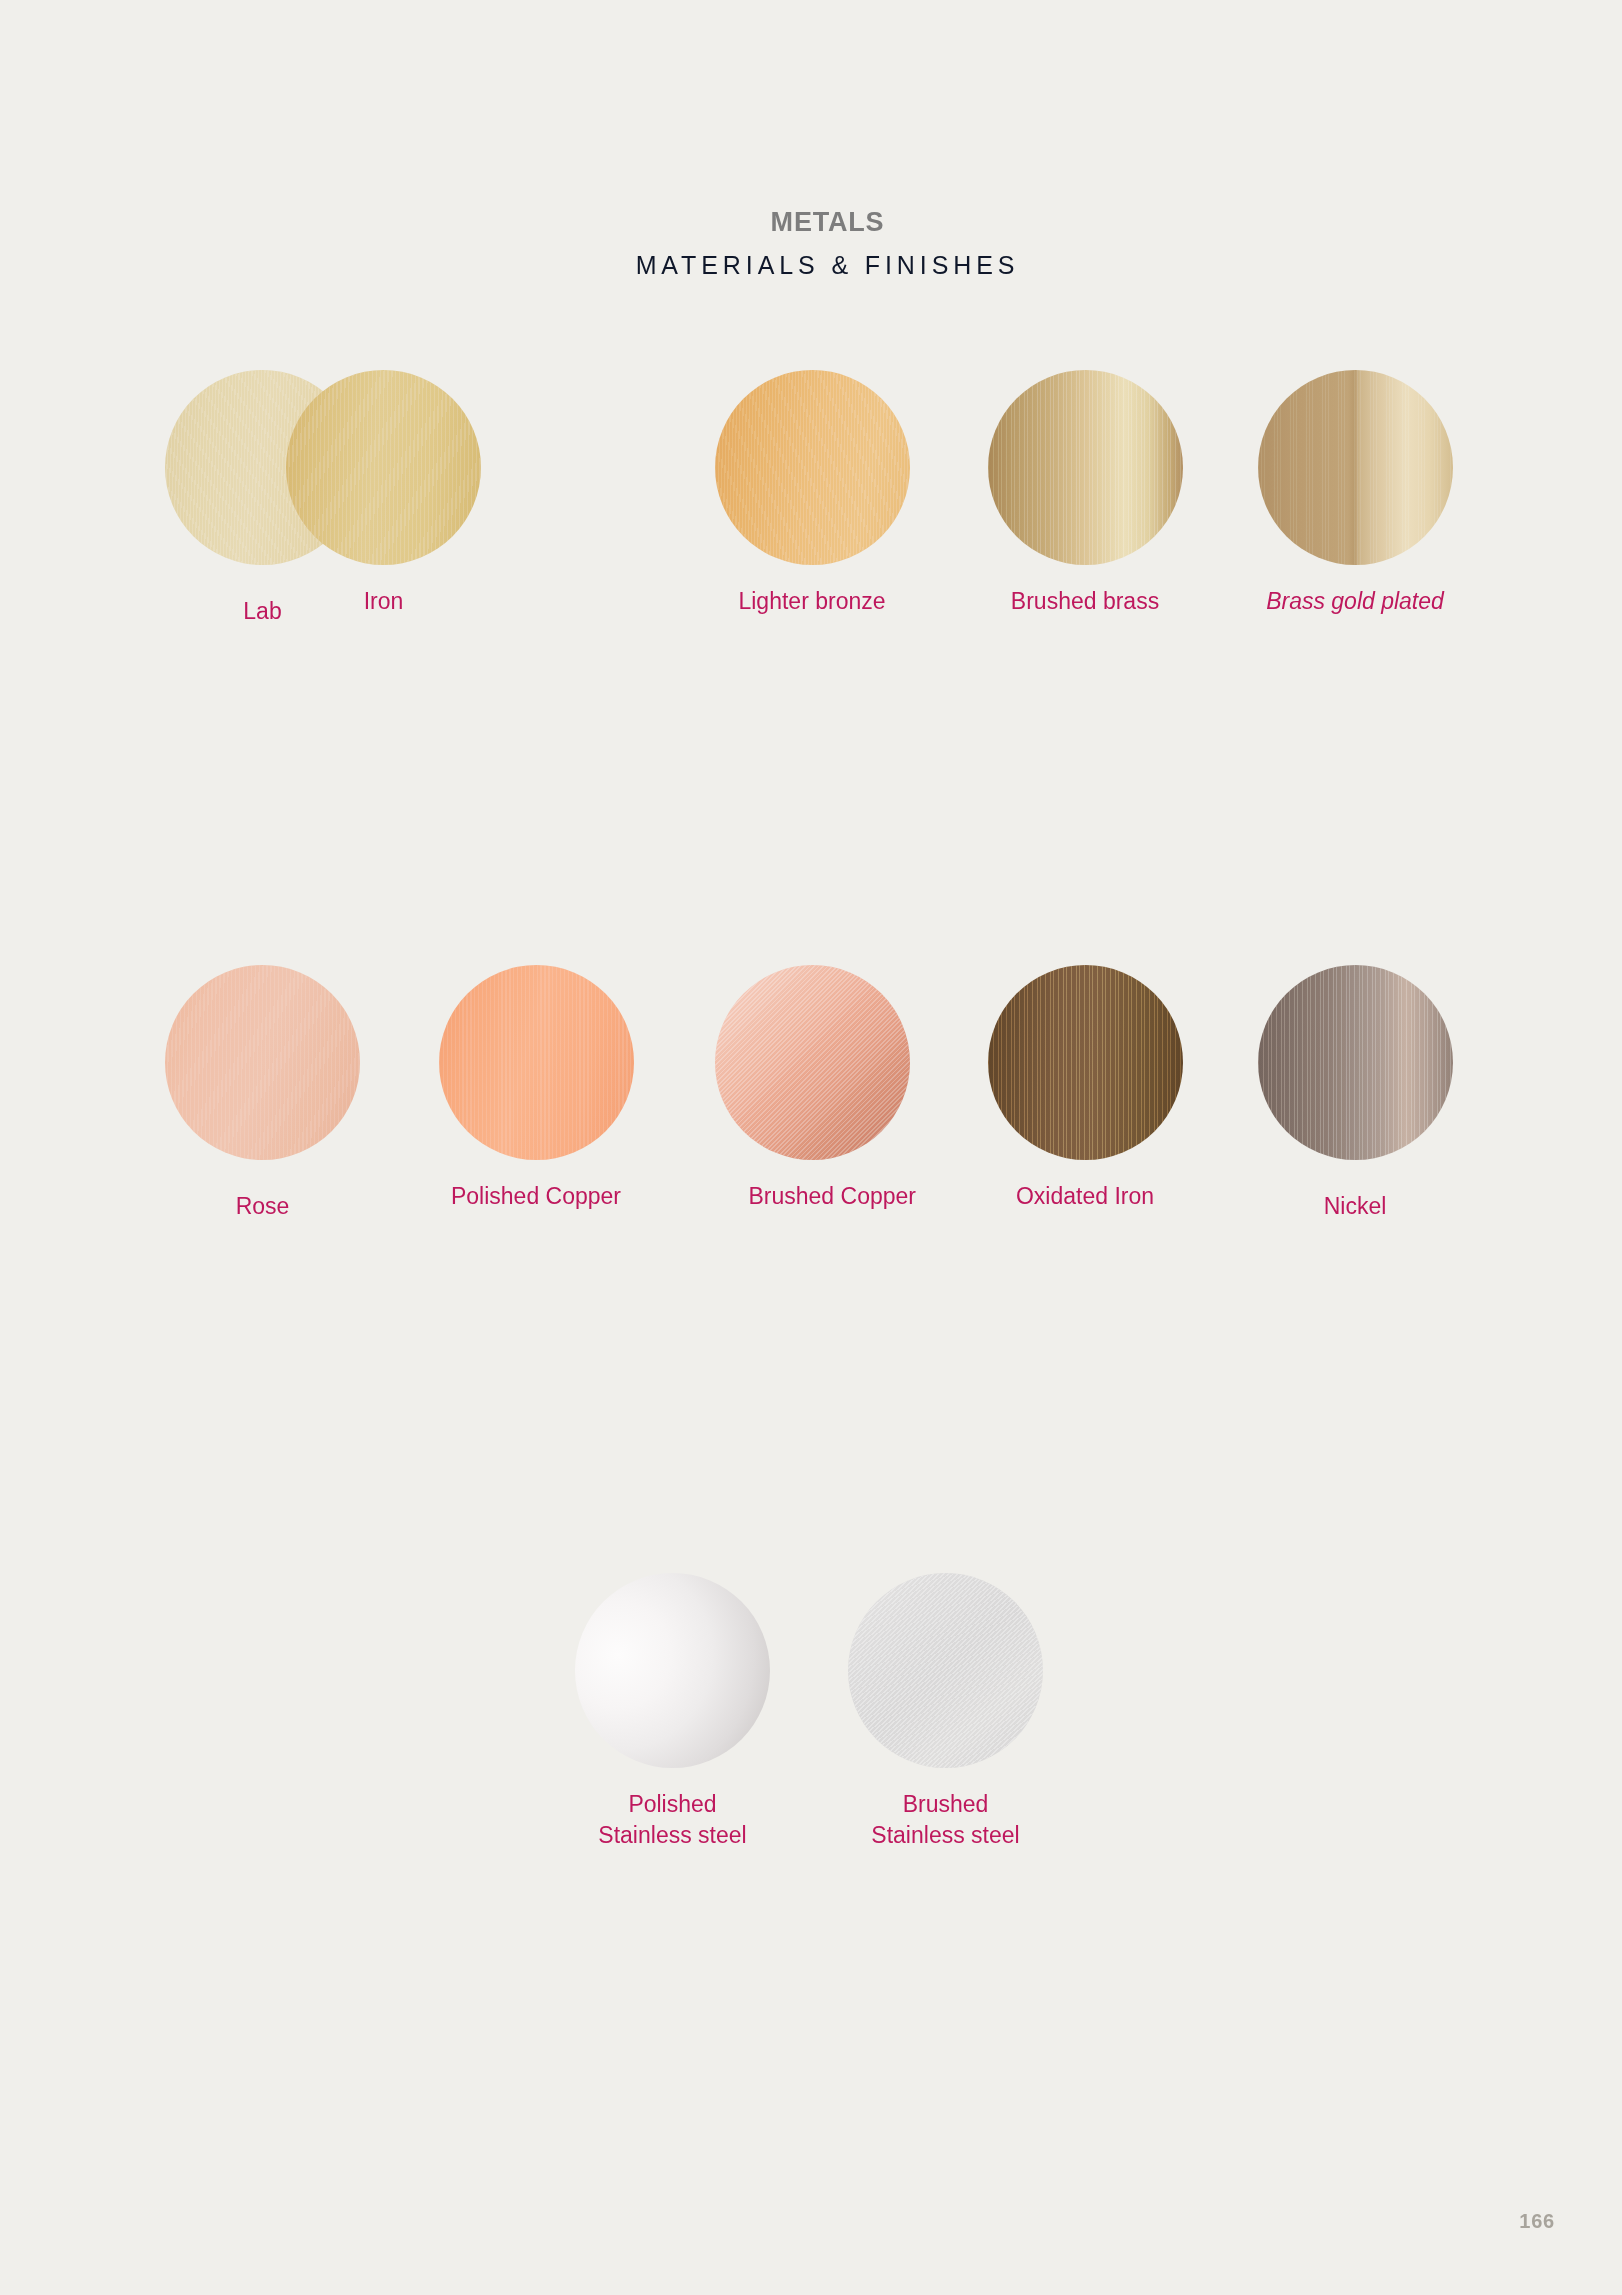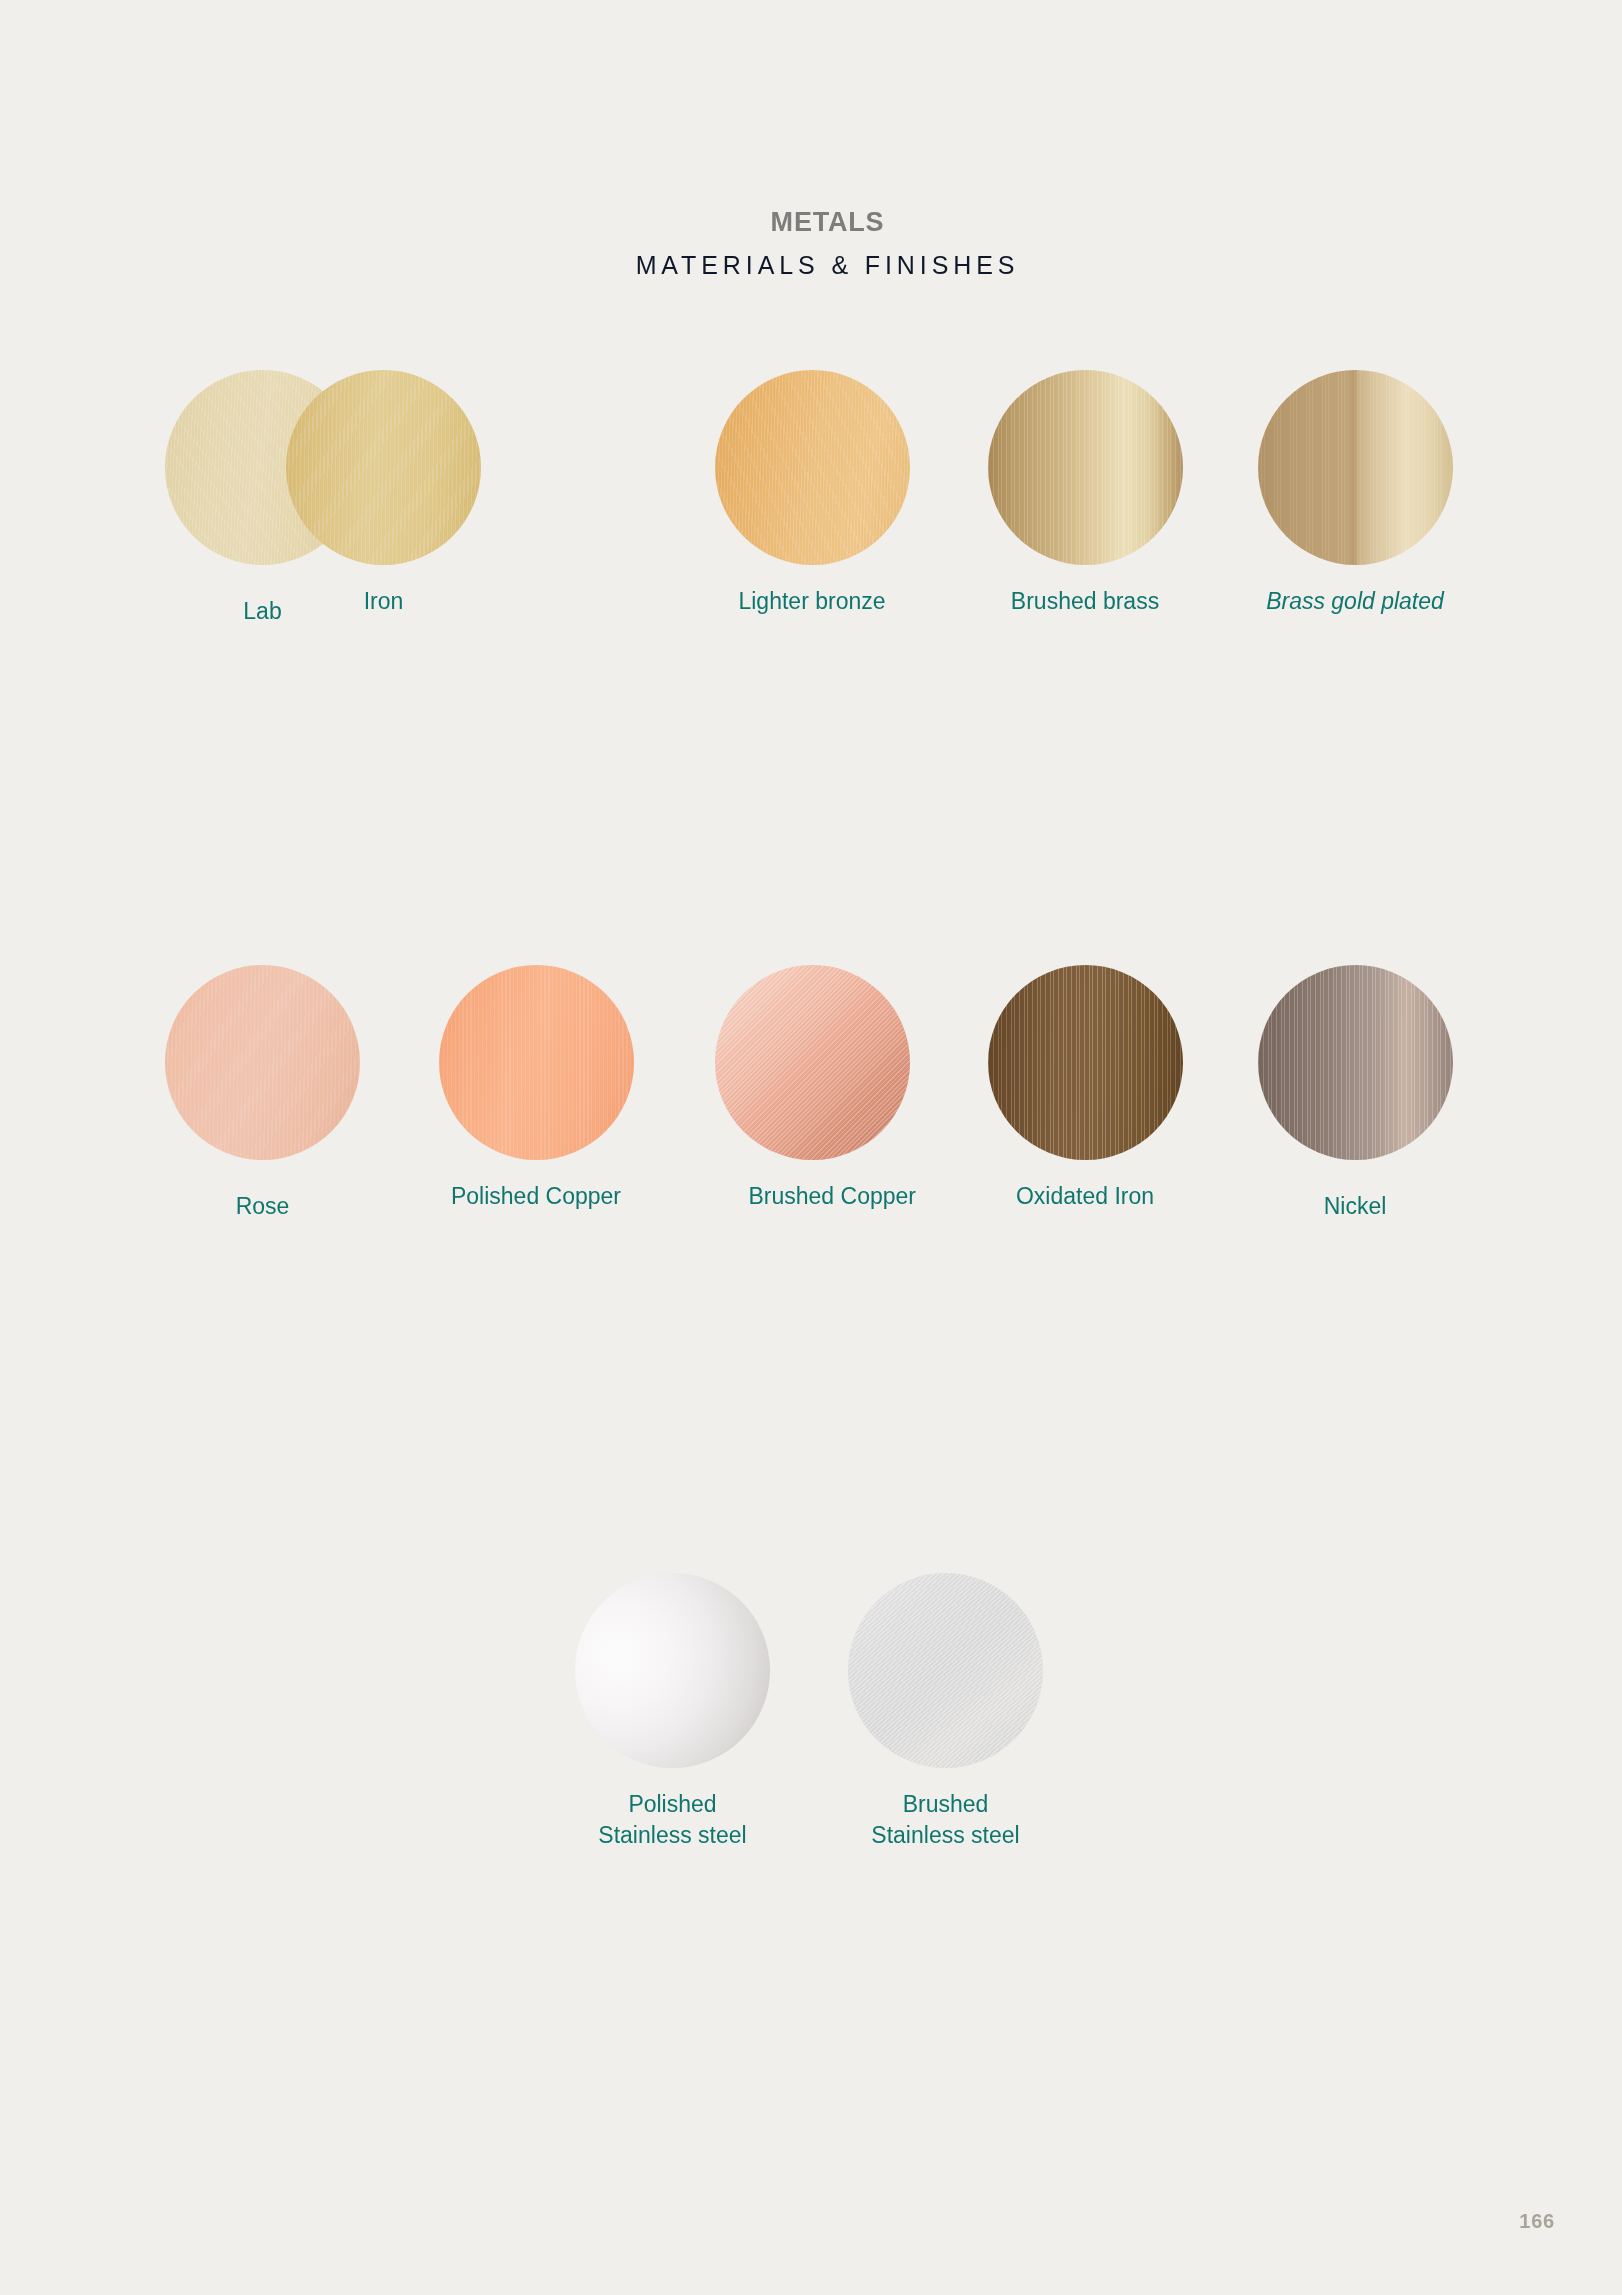--- a/index.html
+++ b/index.html
@@ -68,21 +68,21 @@
   }
   .swatch .grain {
     position: absolute;
     inset: 0;
     border-radius: 50%;
     opacity: .5;
     mix-blend-mode: overlay;
   }
   .label {
     font-size: 23px;
-    color: #0f766e;
+    color: #be185d;
     line-height: 1.35;
     font-weight: 400;
     white-space: pre-line;
   }
   .label.drop   { padding-top: 31px; }
   .label.normal { padding-top: 21.4px; }
   .label.two    { padding-top: 21.4px; }
 
   
   .fill-lab {

